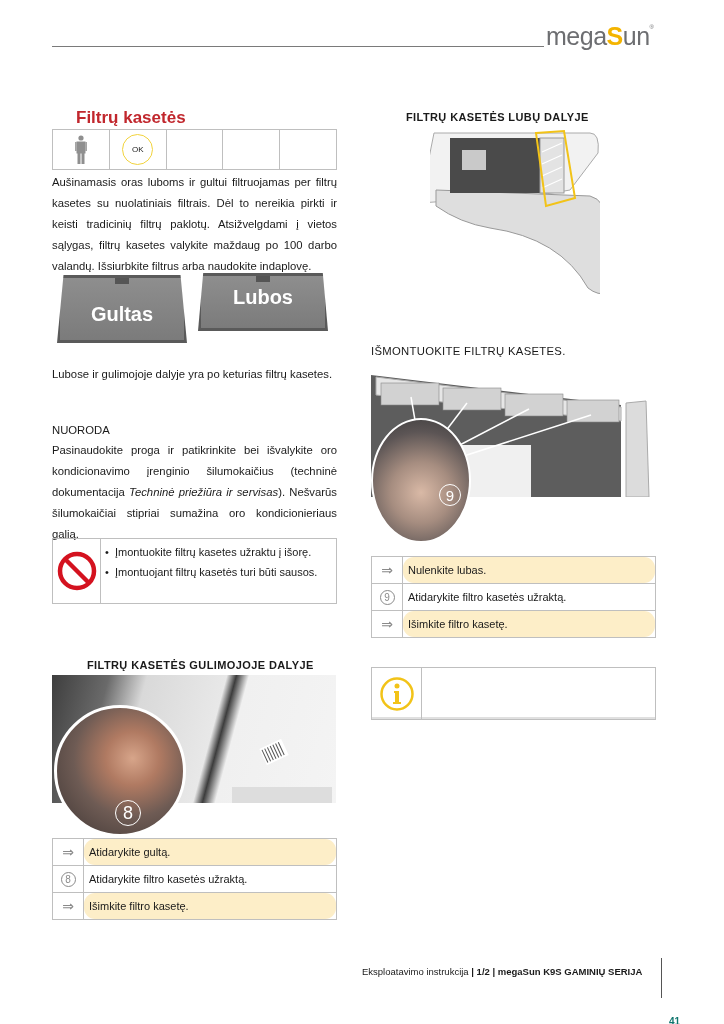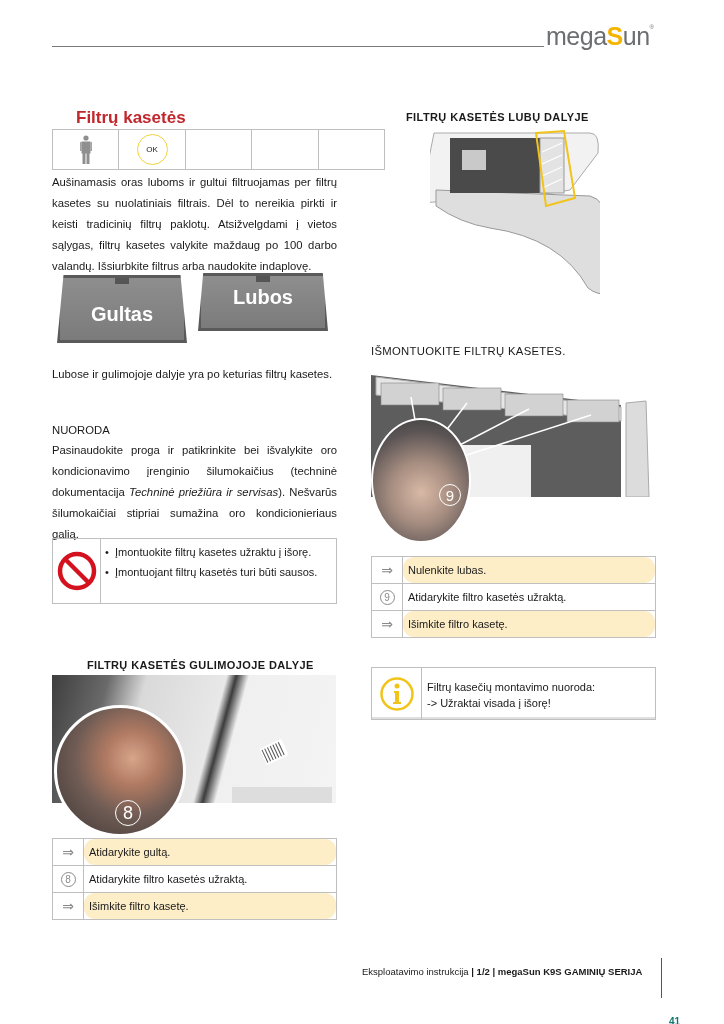--- a/index.html
+++ b/index.html
@@ -8,21 +8,21 @@
   .abs { position: absolute; }
 
   
   .header-rule { left: 52px; top: 46px; width: 492px; height: 1px; background: #7a7a7a; }
   .logo { left: 546px; top: 22px; font-size: 25px; color: #6d6e71; letter-spacing: -0.5px; font-family: "Liberation Sans", sans-serif; }
   .logo .s { color: #f4b400; font-weight: bold; }
   .logo .reg { font-size: 6px; vertical-align: top; position: relative; top: 2px; }
 
   
   .title { left: 52px; top: 108px; font-size: 17px; font-weight: bold; color: #c1272d; margin-left: 24px; }
-  .icon-table { left: 52px; top: 129px; width: 333px; height: 41px; border: 1px solid #bfbfbf; display: flex; }
+  .icon-table { left: 52px; top: 129px; width: 285px; height: 41px; border: 1px solid #bfbfbf; display: flex; }
   .icon-table .cell { flex: 1; border-right: 1px solid #bfbfbf; display: flex; align-items: center; justify-content: center; }
   .icon-table .cell:last-child { border-right: none; }
   .ok-circle { width: 31px; height: 31px; border: 1.5px solid #f2d33c; border-radius: 50%; display: flex; align-items: center; justify-content: center; font-size: 8px; }
 
   .para { font-size: 11.3px; line-height: 21px; text-align: justify; }
   .p1 { left: 52px; top: 172px; width: 285px; }
 
   .filter-img { background: linear-gradient(180deg,#8e8e8e,#7b7b7b); border: 3px solid #5a5a5a; display: flex; align-items: center; justify-content: center;
                 color: #fff; font-weight: bold; font-size: 20px; }
   .gultas { left: 57px; top: 275px; width: 130px; height: 68px; clip-path: polygon(5% 0, 95% 0, 100% 100%, 0 100%); padding-top: 10px; }
@@ -236,23 +236,19 @@
 </div>
 
 <div class="abs info-box">
   <div class="info-icon-cell">
     <svg width="36" height="36" viewBox="0 0 36 36">
       <circle cx="18" cy="18" r="15.5" fill="#fff" stroke="#f2c318" stroke-width="2.5"></circle>
       <circle cx="18" cy="10" r="2.5" fill="#f2c318"></circle>
       <path d="M15 15 L20 15 L20 26 L22 26 L22 28 L14 28 L14 26 L16 26 L16 17 L15 17 Z" fill="#f2c318"></path>
     </svg>
   </div>
-  <div class="info-text">
-    <div>Filtrų kasečių montavimo nuoroda:</div>
-    <div>-&gt; Užraktai visada į išorę!</div>
-  </div>
 </div>
 
 <div class="abs footer">
   <span>Eksploatavimo instrukcija</span><b> | </b><b>1/2</b><b> | </b><b>megaSun K9S GAMINIŲ SERIJA</b>
 </div>
 <div class="abs footer-divider"></div>
 <div class="abs page-num">41</div>
 
 </body></html>

